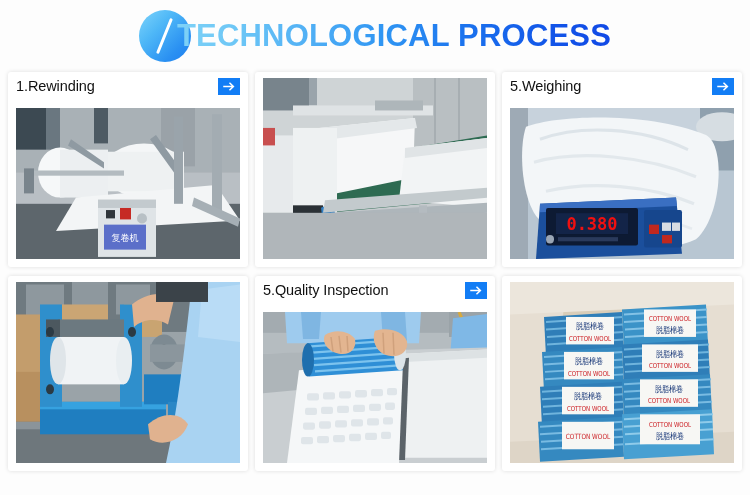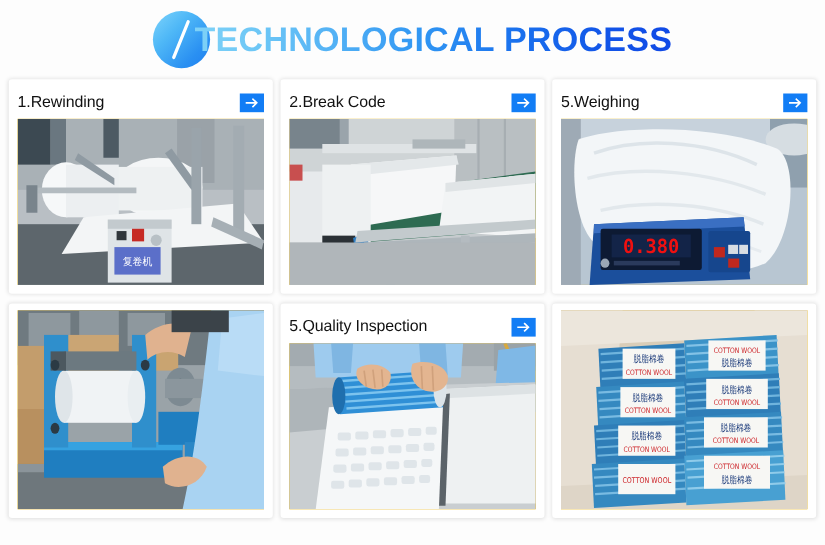--- a/index.html
+++ b/index.html
@@ -79,21 +79,20 @@
     background: #ffffff;
     border-radius: 3px;
     box-shadow: 0 0 4px rgba(0,0,0,0.13);
     padding: 6px 8px 8px 8px;
     box-sizing: border-box;
     display: flex;
     flex-direction: column;
   }
   .card-head {
     display: flex;
-    align-items: center;
     justify-content: space-between;
     height: 30px;
     flex: 0 0 auto;
   }
   .card-title {
     font-size: 14.5px;
     color: #111111;
     font-weight: normal;
     letter-spacing: -0.1px;
   }
@@ -172,28 +171,20 @@
         <rect x="90" y="98" width="9" height="8" fill="#30363b"></rect>
         <rect x="104" y="96" width="11" height="11" fill="#c62a24"></rect>
         <circle cx="126" cy="106" r="5" fill="#b8c0c5"></circle>
         <rect x="88" y="112" width="42" height="24" fill="#5b6fc9"></rect>
         <text x="109" y="128" font-size="9" fill="#ffffff" text-anchor="middle" font-family="DejaVu Sans, sans-serif">复卷机</text>
       </svg>
     </div>
   </div>
 
   <div class="card">
-    <div class="card-head">
-      <span class="card-title">2.Break Code</span>
-      <span class="arrow-btn">
-        <svg width="13" height="11" viewBox="0 0 13 11">
-            <path d="M1 5.5 H10 M7 2.2 L10.4 5.5 L7 8.8" stroke="#ffffff" stroke-width="1.5" fill="none" stroke-linecap="square"></path>
-          </svg>
-      </span>
-    </div>
     <div class="photo">
       <svg viewBox="0 0 224 145" preserveAspectRatio="none" role="img">
         <rect width="224" height="145" fill="#c6cbce"></rect>
         <rect x="0" y="0" width="224" height="55" fill="#cfd4d6"></rect>
         <rect x="150" y="0" width="74" height="58" fill="#b9bfc2"></rect>
         <line x1="172" y1="0" x2="172" y2="58" stroke="#a7aeb2" stroke-width="2"></line>
         <line x1="196" y1="0" x2="196" y2="58" stroke="#a7aeb2" stroke-width="2"></line>
         <rect x="0" y="0" width="46" height="26" fill="#78848c"></rect>
         <rect x="46" y="0" width="8" height="22" fill="#9aa4ab"></rect>
 

